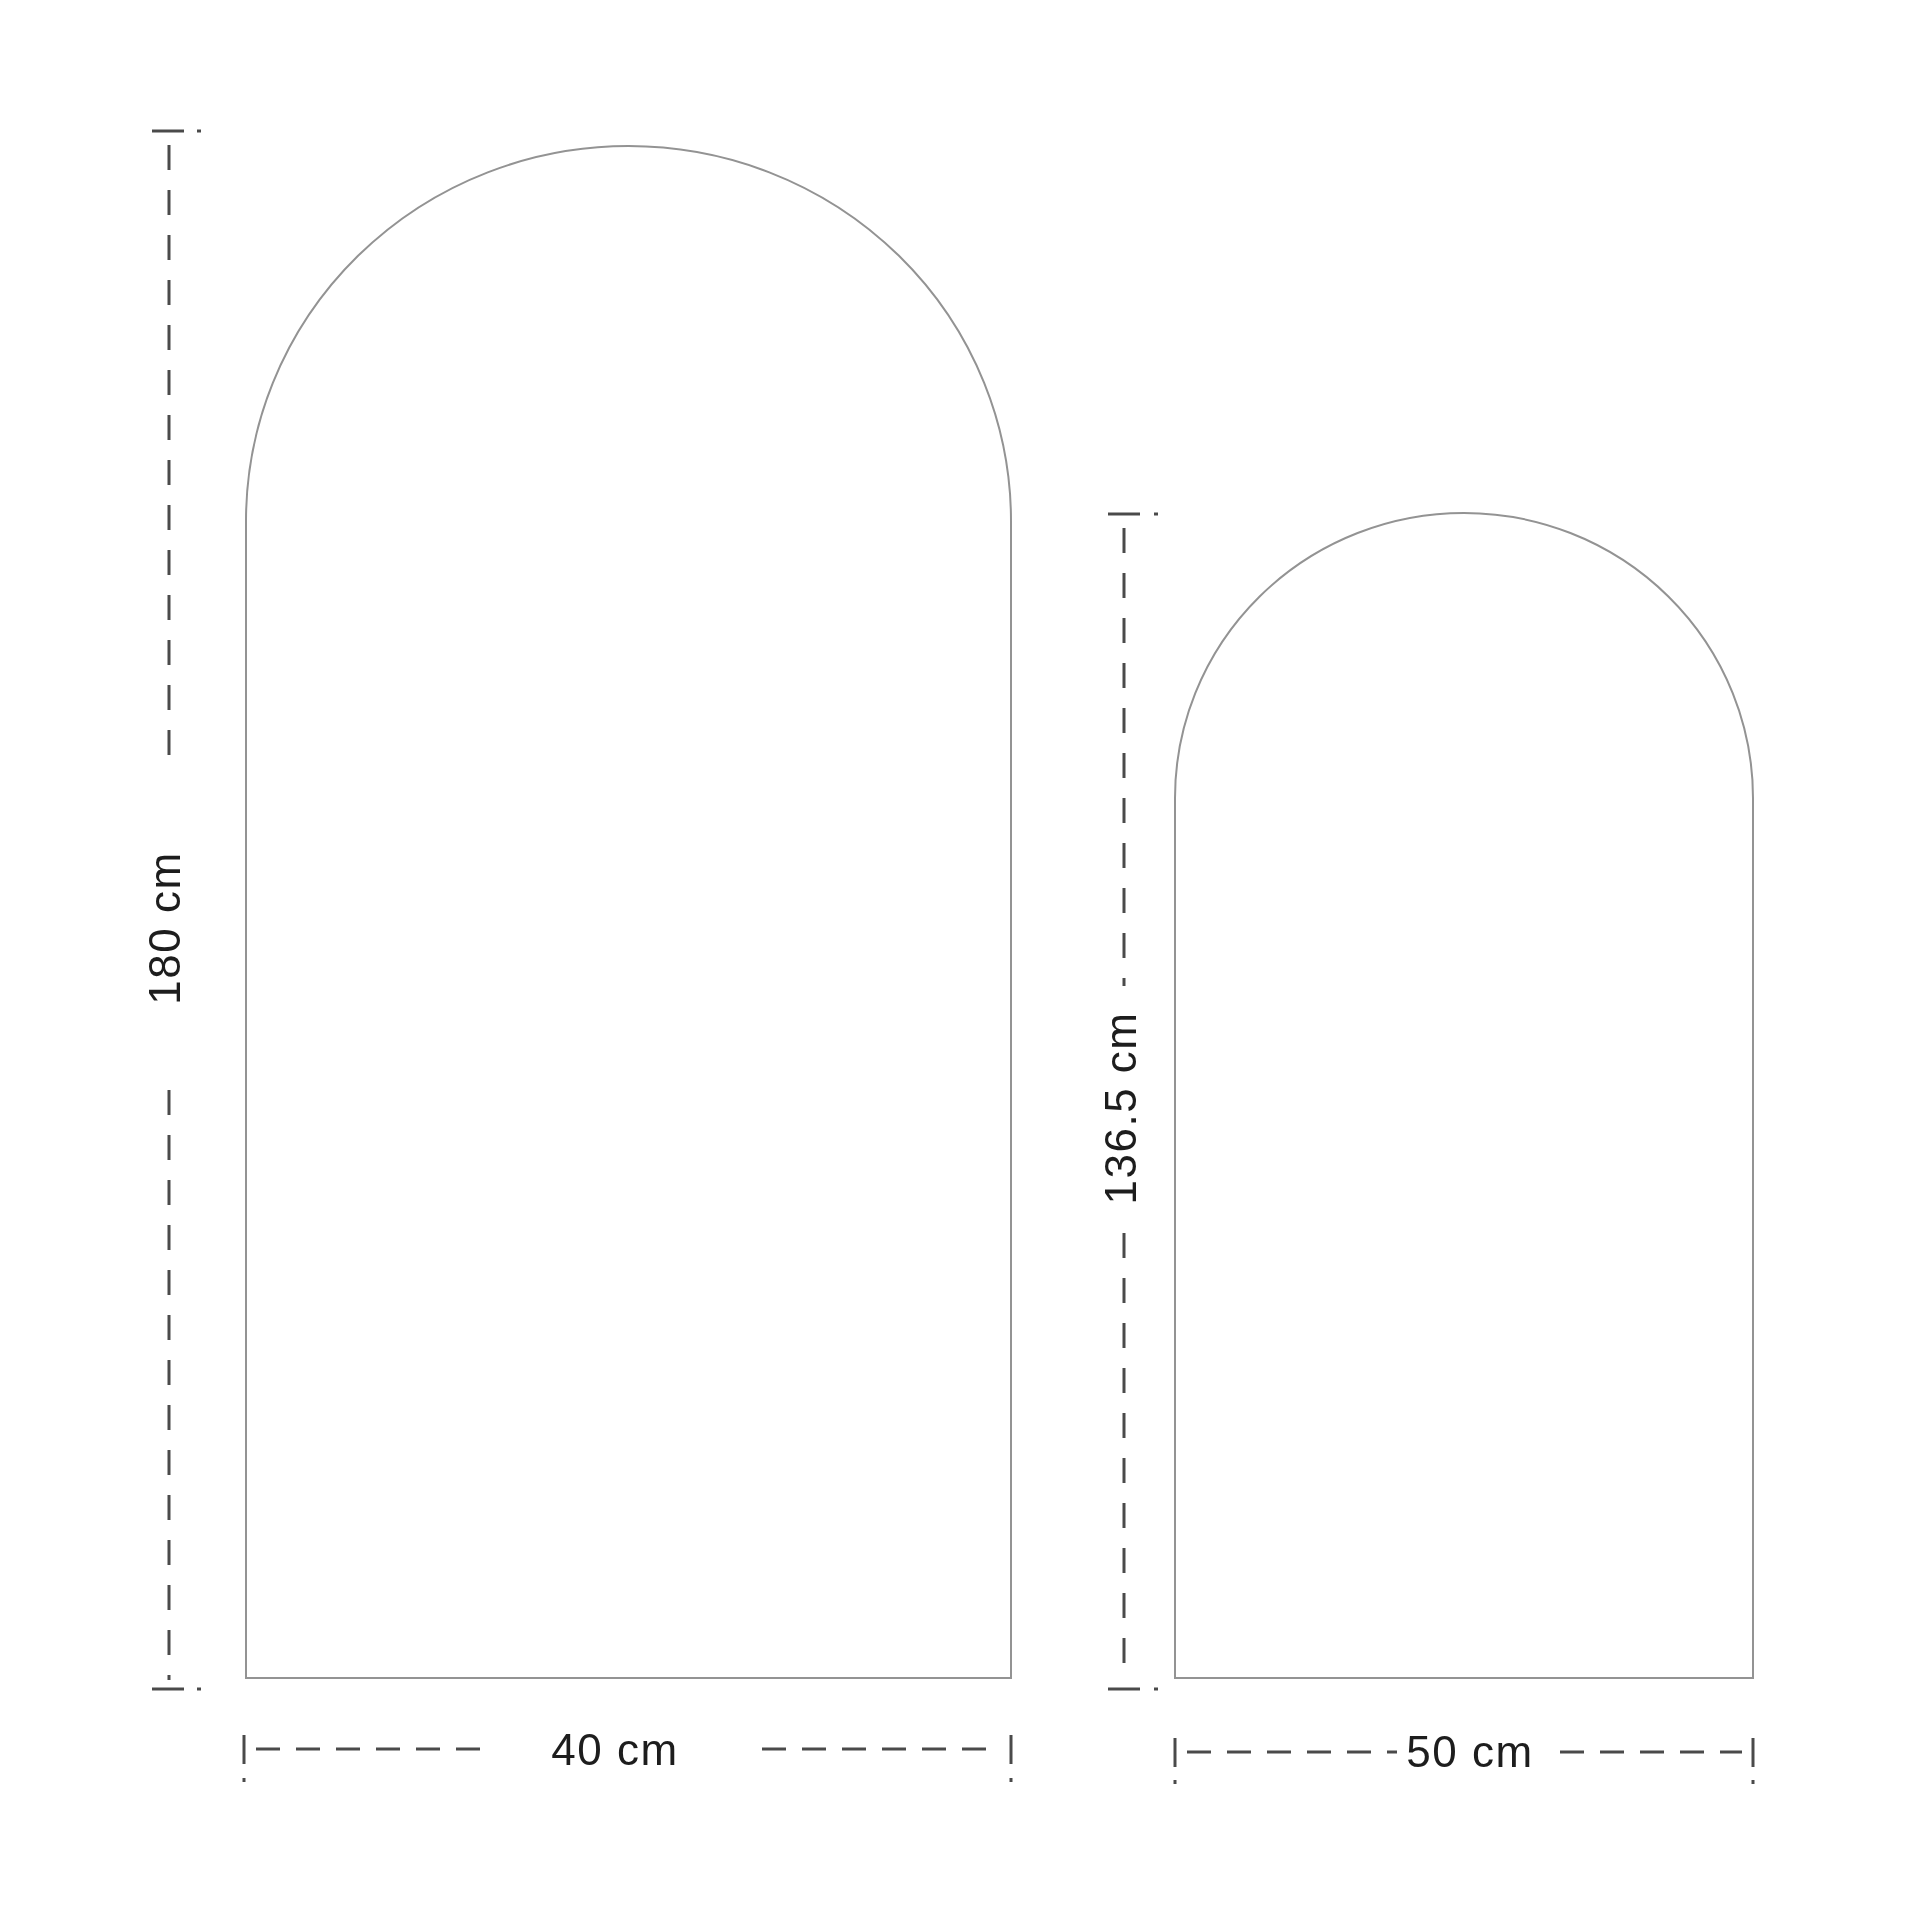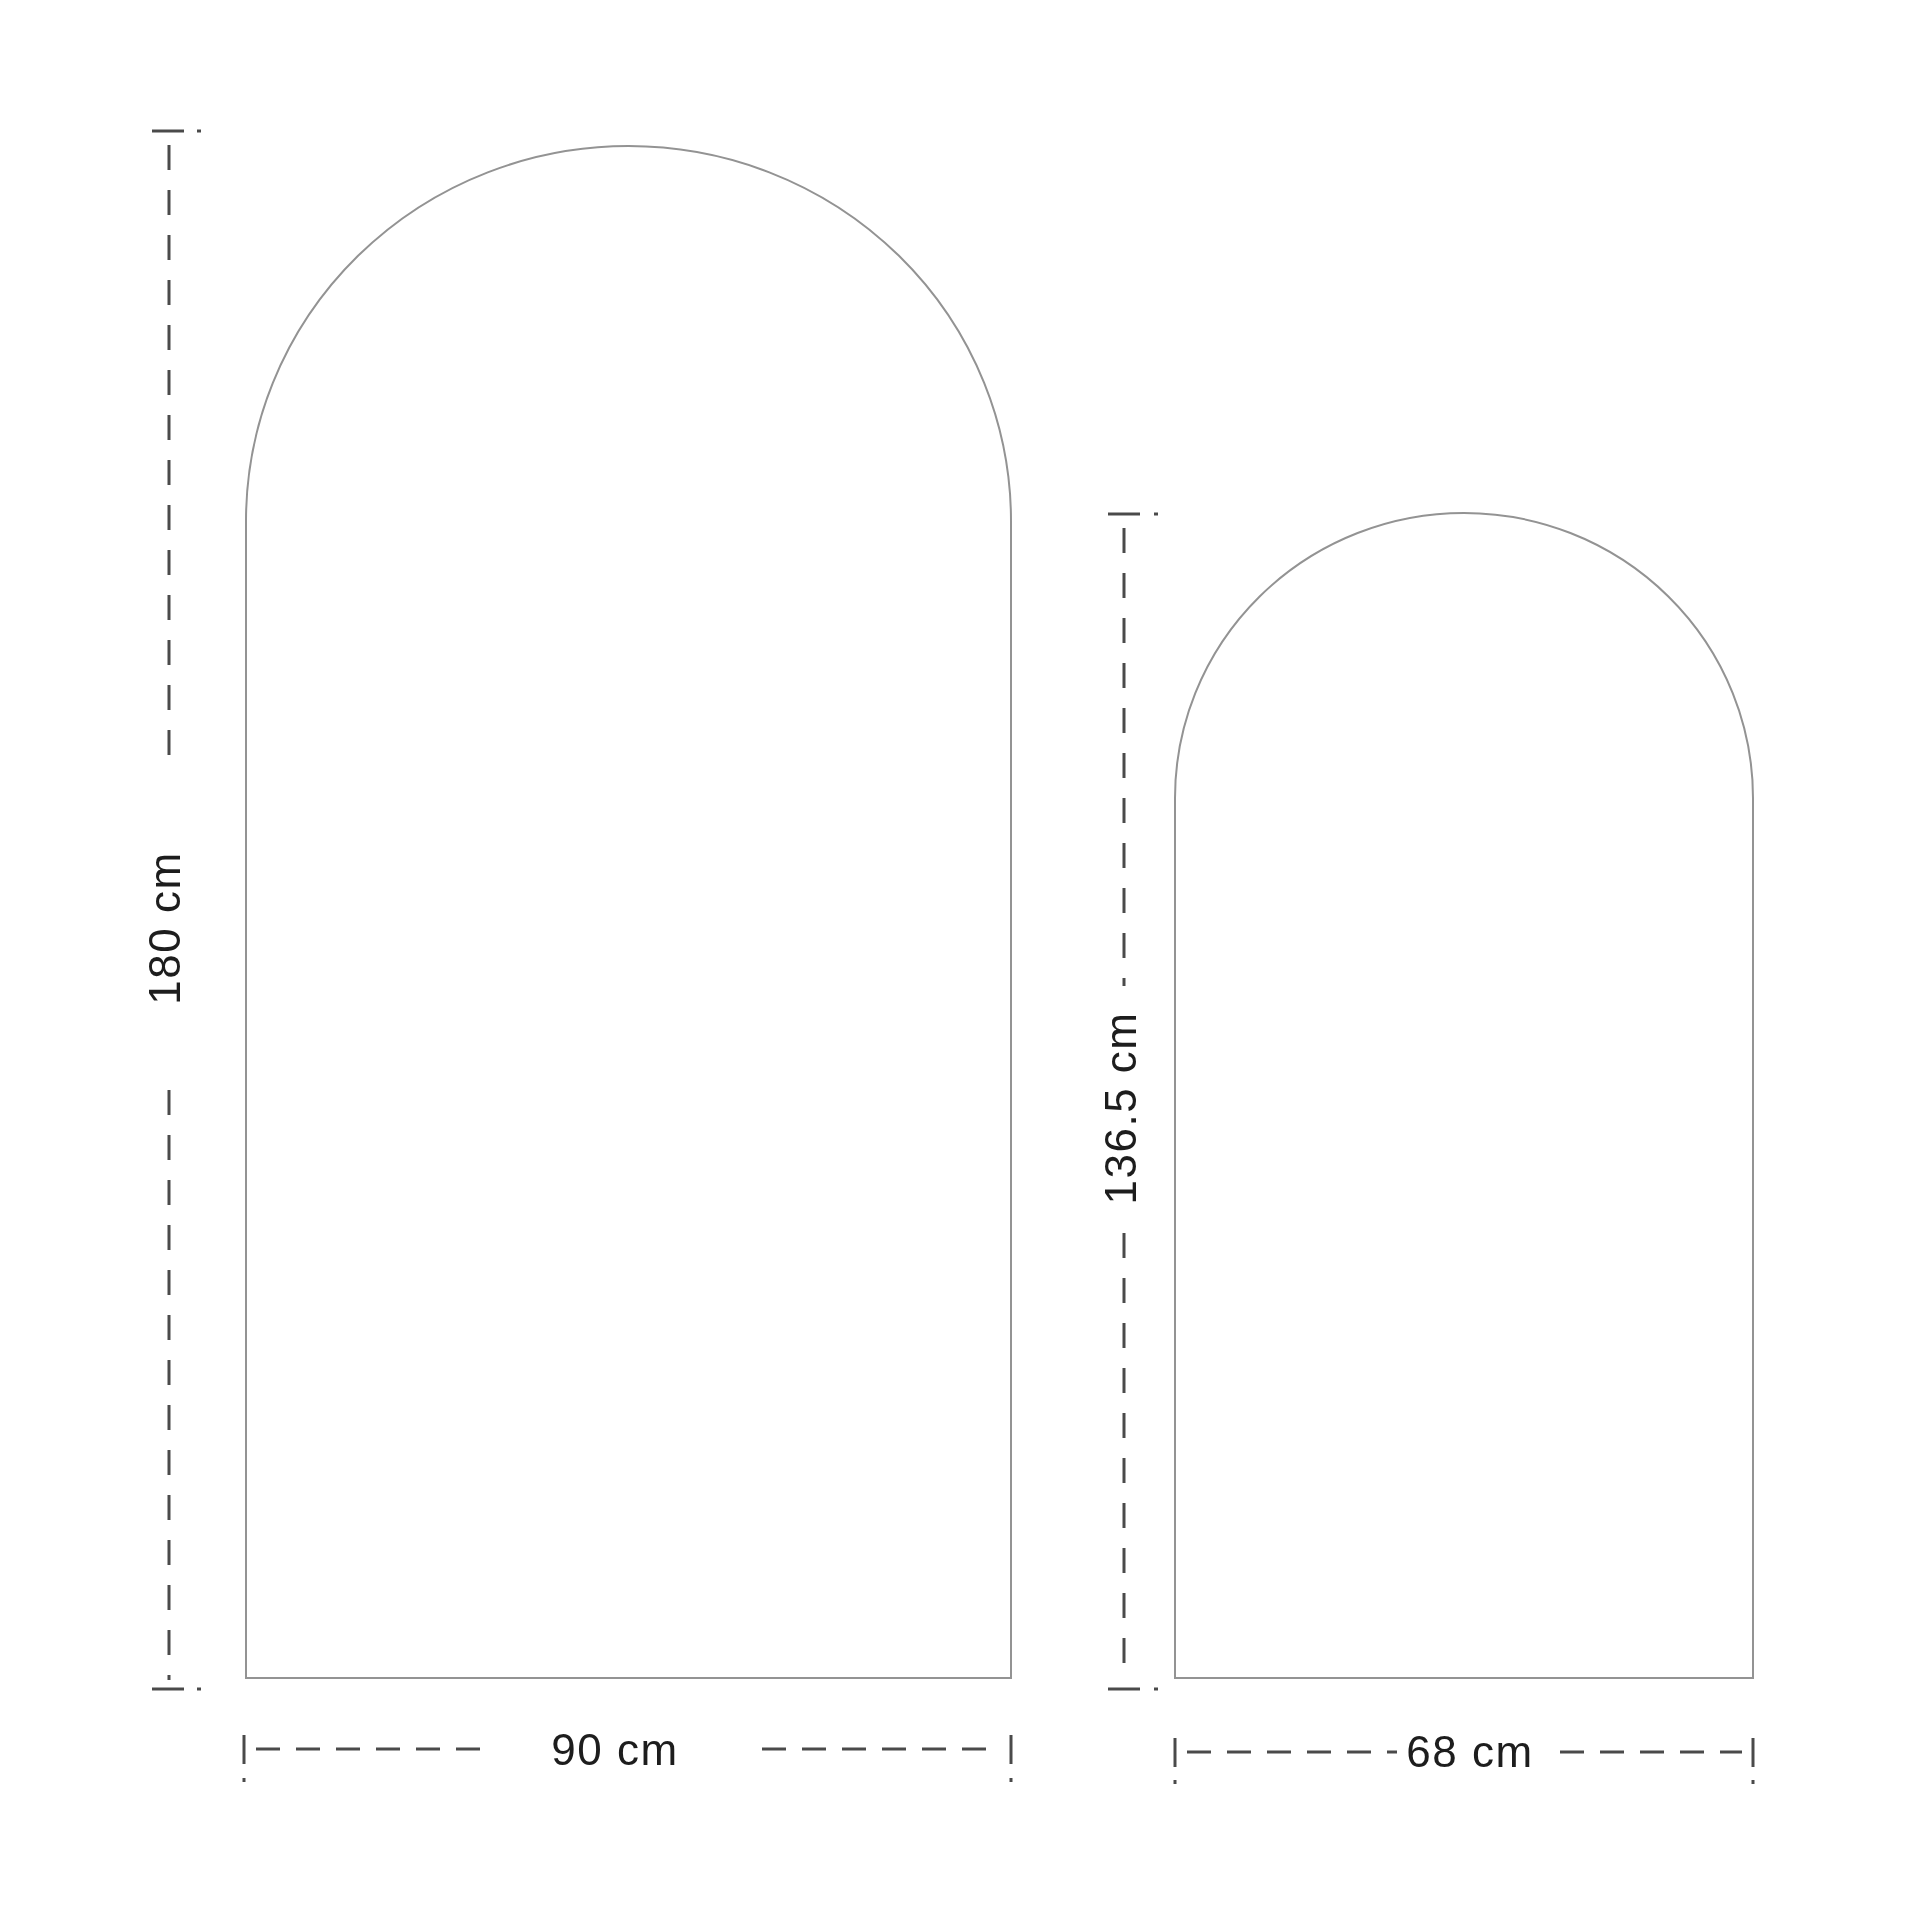--- a/index.html
+++ b/index.html
@@ -94,19 +94,19 @@
       <line class="dim-dash" x1="1187" y1="1752" x2="1397" y2="1752" stroke-dasharray="24 16"></line>
       <line class="dim-dash" x1="1560" y1="1752" x2="1742" y2="1752" stroke-dasharray="24 16"></line>
       <line class="dim-tick" x1="1753" y1="1738" x2="1753" y2="1767"></line>
       <line class="dim-tick" x1="1753" y1="1780" x2="1753" y2="1784"></line>
     </g>
 
   </svg>
 
   <div class="dim-label vertical" style="left:165px; top:928px;">180 cm</div>
 
-  <div class="dim-label" style="left:615px; top:1750px;">90 cm</div>
+  <div class="dim-label" style="left:615px; top:1750px;">40 cm</div>
 
   <div class="dim-label vertical" style="left:1121px; top:1108px;">136.5 cm</div>
 
-  <div class="dim-label" style="left:1470px; top:1752px;">68 cm</div>
+  <div class="dim-label" style="left:1470px; top:1752px;">50 cm</div>
 
 </div>
 
 </body></html>

